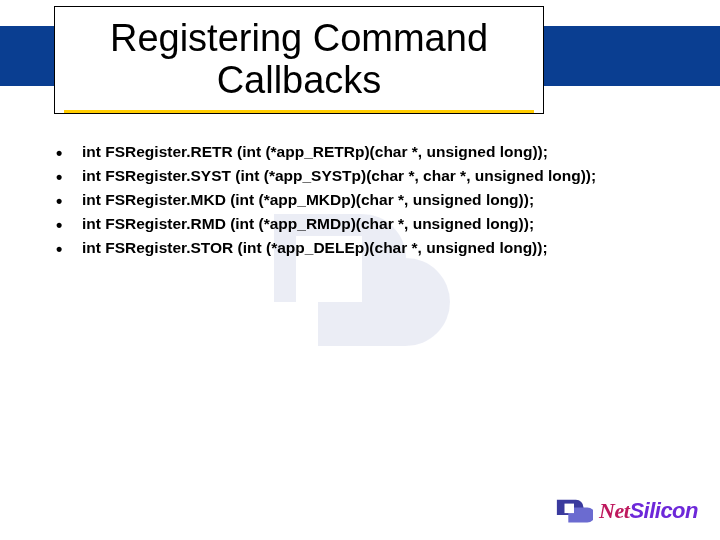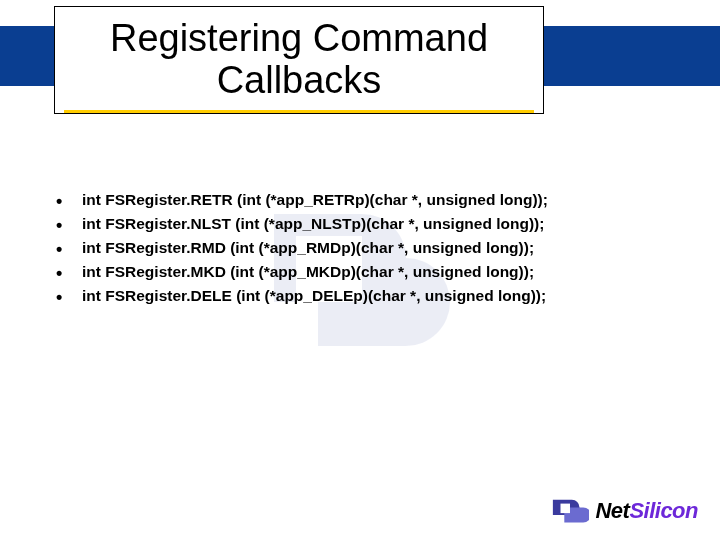--- a/index.html
+++ b/index.html
@@ -55,21 +55,20 @@
     width: 260px;
     height: 220px;
     opacity: 0.10;
   }
   .watermark svg { width: 100%; height: 100%; }
   .content {
     position: absolute;
     top: 140px;
     left: 50px;
     right: 22px;
-    margin-top: 48px;
   }
   .content ul {
     list-style: none;
     padding: 0;
     margin: 0;
   }
   .content li {
     position: relative;
     padding-left: 32px;
     font-size: 15.5px;
@@ -98,21 +97,21 @@
     height: 30px;
     position: relative;
   }
   .logo-text {
     font-size: 22px;
     font-weight: bold;
     color: #3a3a9e;
     font-style: italic;
     letter-spacing: -0.5px;
   }
-  .logo-text .net { color: #000000; }
+  .logo-text .net { color: #be185d; font-family: Liberation Serif, serif; }
   .logo-text .silicon { color: #6d28d9; }
 </style>
 </head>
 <body>
 
 <div class="blue-band"></div>
 
 <div class="title-box">
   <div class="title-text">Registering Command Callbacks</div>
 </div>
@@ -122,24 +121,24 @@
   <svg viewBox="0 0 100 100">
     <path d="M20 20 L60 20 A20 20 0 0 1 60 60 L20 60 Z" fill="#4a5aa8"></path>
     <path d="M40 40 L80 40 A20 20 0 0 1 80 80 L40 80 Z" fill="#4a5aa8"></path>
     <rect x="30" y="30" width="30" height="30" fill="#fff"></rect>
   </svg>
 </div>
 
 <div class="content">
   <ul>
     <li>int FSRegister.RETR (int (*app_RETRp)(char *, unsigned long));</li>
-    <li>int FSRegister.NLST (int (*app_NLSTp)(char *, unsigned long));</li>
+    <li>int FSRegister.SYST (int (*app_SYSTp)(char *, char *, unsigned long));</li>
+    <li>int FSRegister.MKD (int (*app_MKDp)(char *, unsigned long));</li>
     <li>int FSRegister.RMD (int (*app_RMDp)(char *, unsigned long));</li>
-    <li>int FSRegister.MKD (int (*app_MKDp)(char *, unsigned long));</li>
-    <li>int FSRegister.DELE (int (*app_DELEp)(char *, unsigned long));</li>
+    <li>int FSRegister.STOR (int (*app_DELEp)(char *, unsigned long));</li>
   </ul>
 </div>
 
 <div class="logo">
   <div class="logo-mark">
     <svg viewBox="0 0 40 32">
       <path d="M2 4 L22 4 A8 8 0 0 1 22 20 L2 20 Z" fill="#3a3a9e"></path>
       <path d="M14 12 L34 12 A8 8 0 0 1 34 28 L14 28 Z" fill="#6b6bd0"></path>
       <rect x="10" y="8" width="10" height="10" fill="#fff"></rect>
     </svg>

